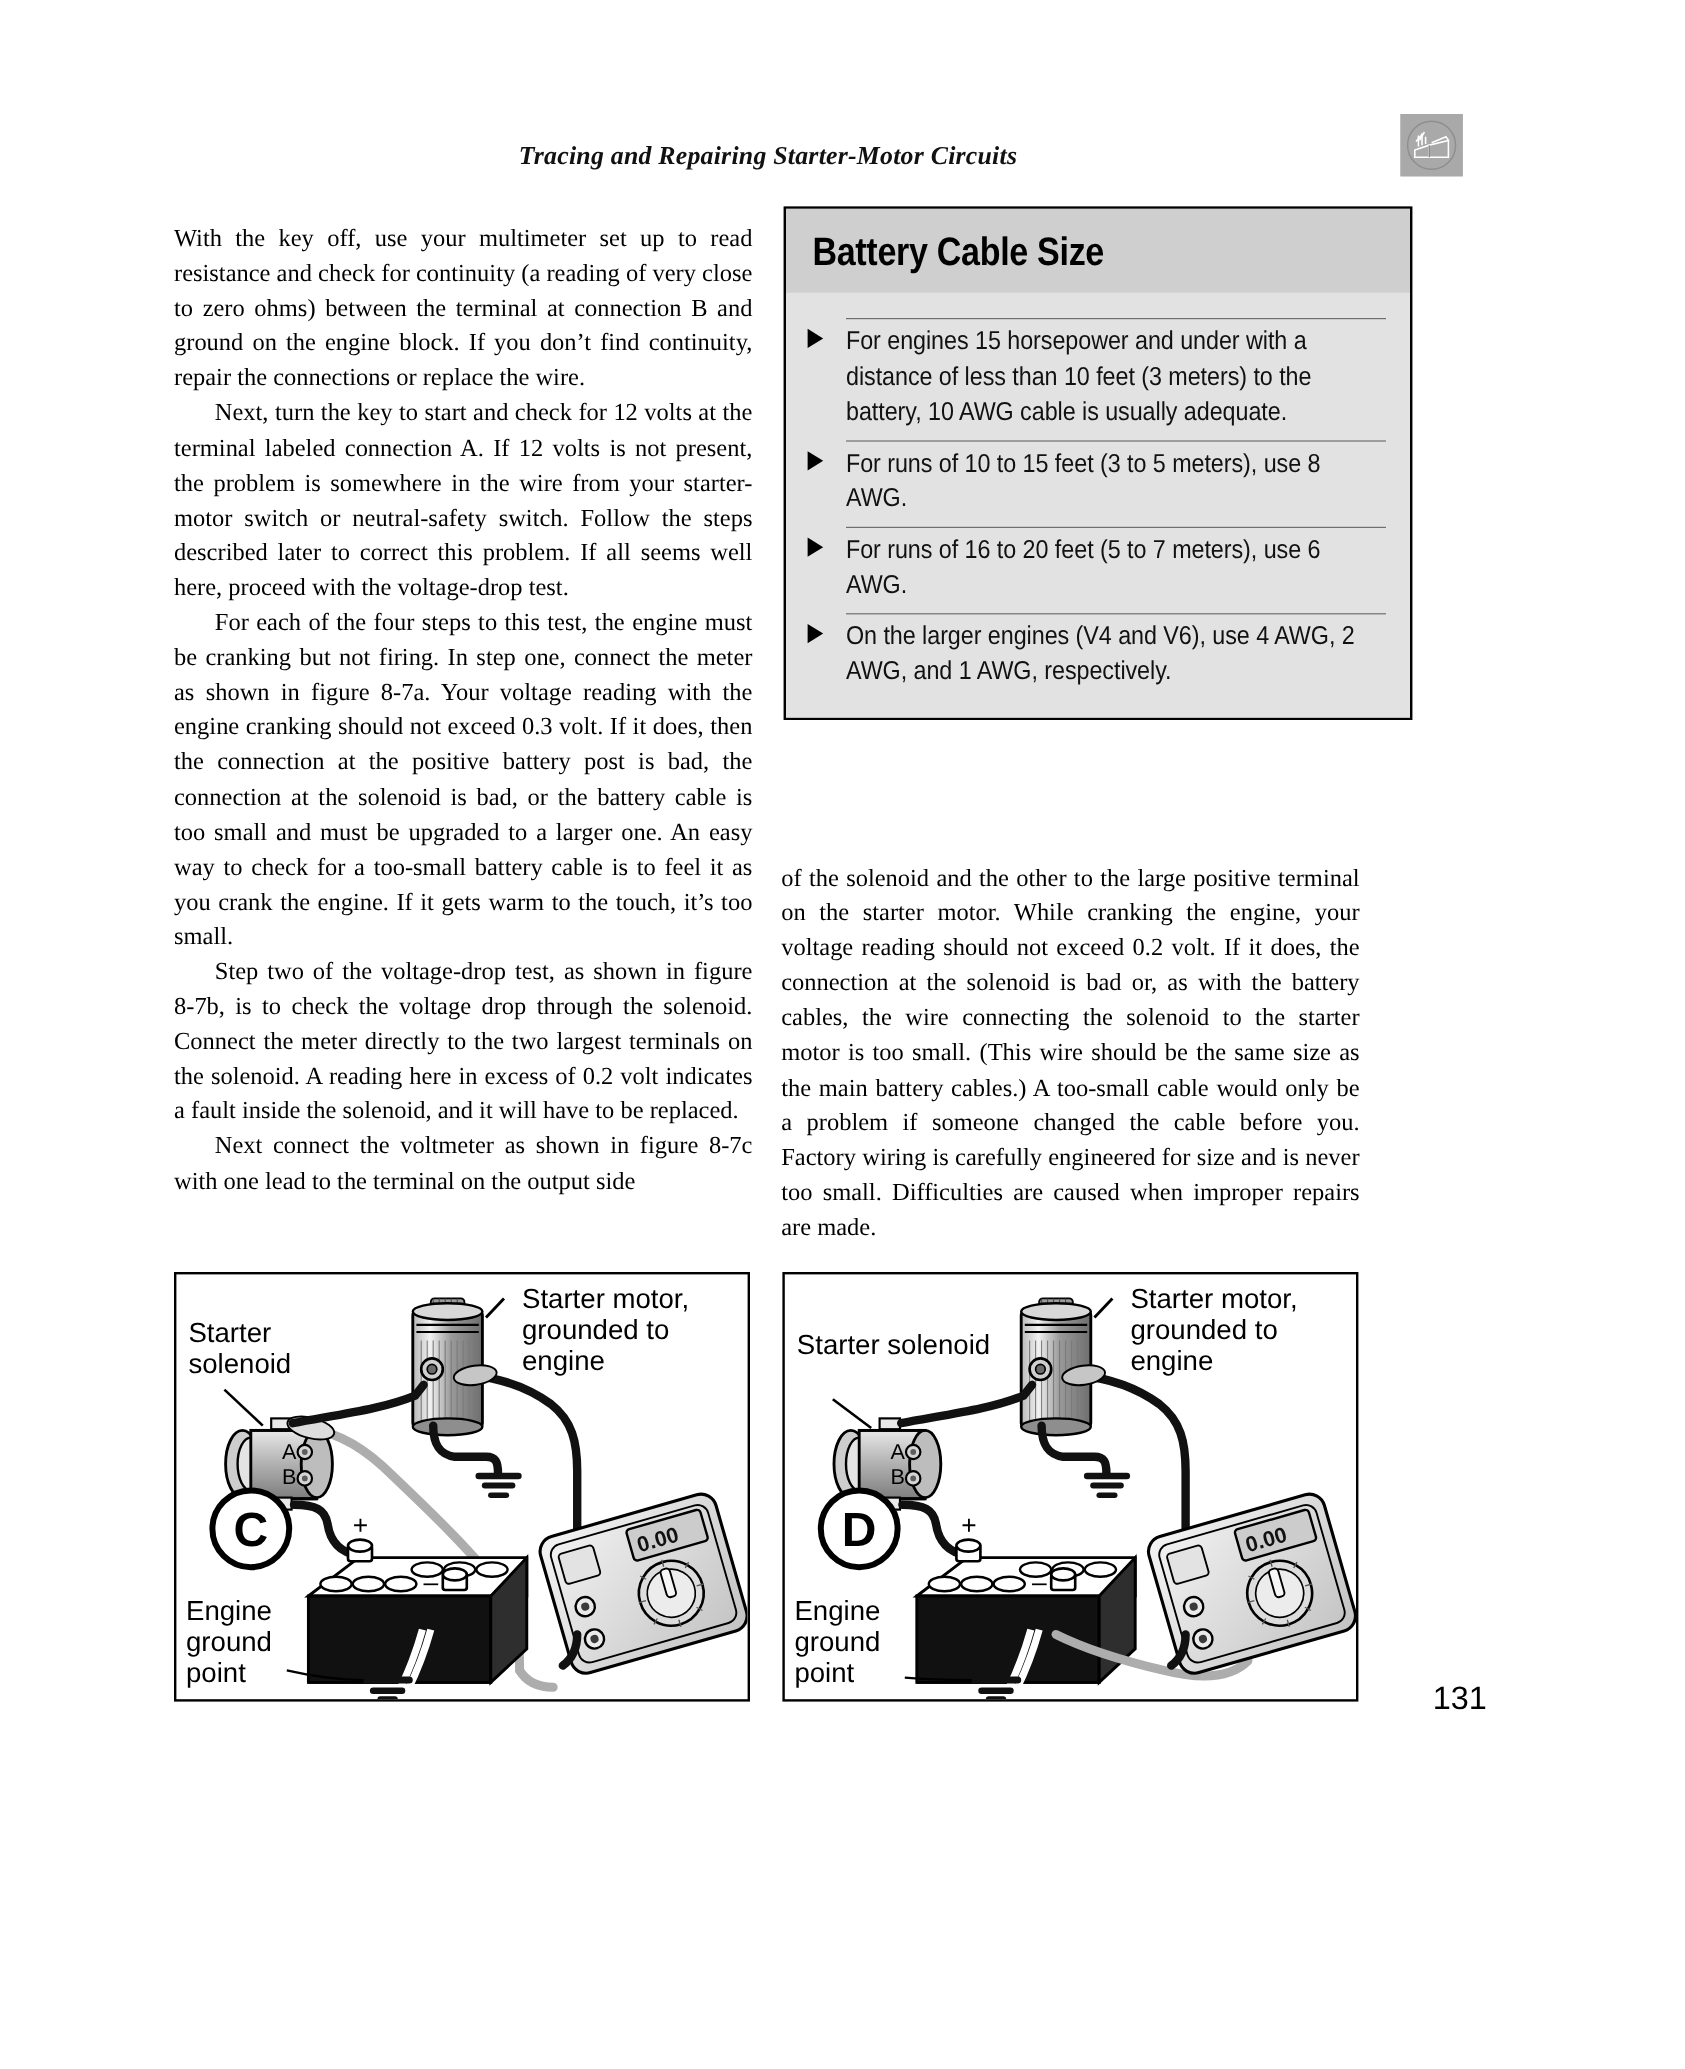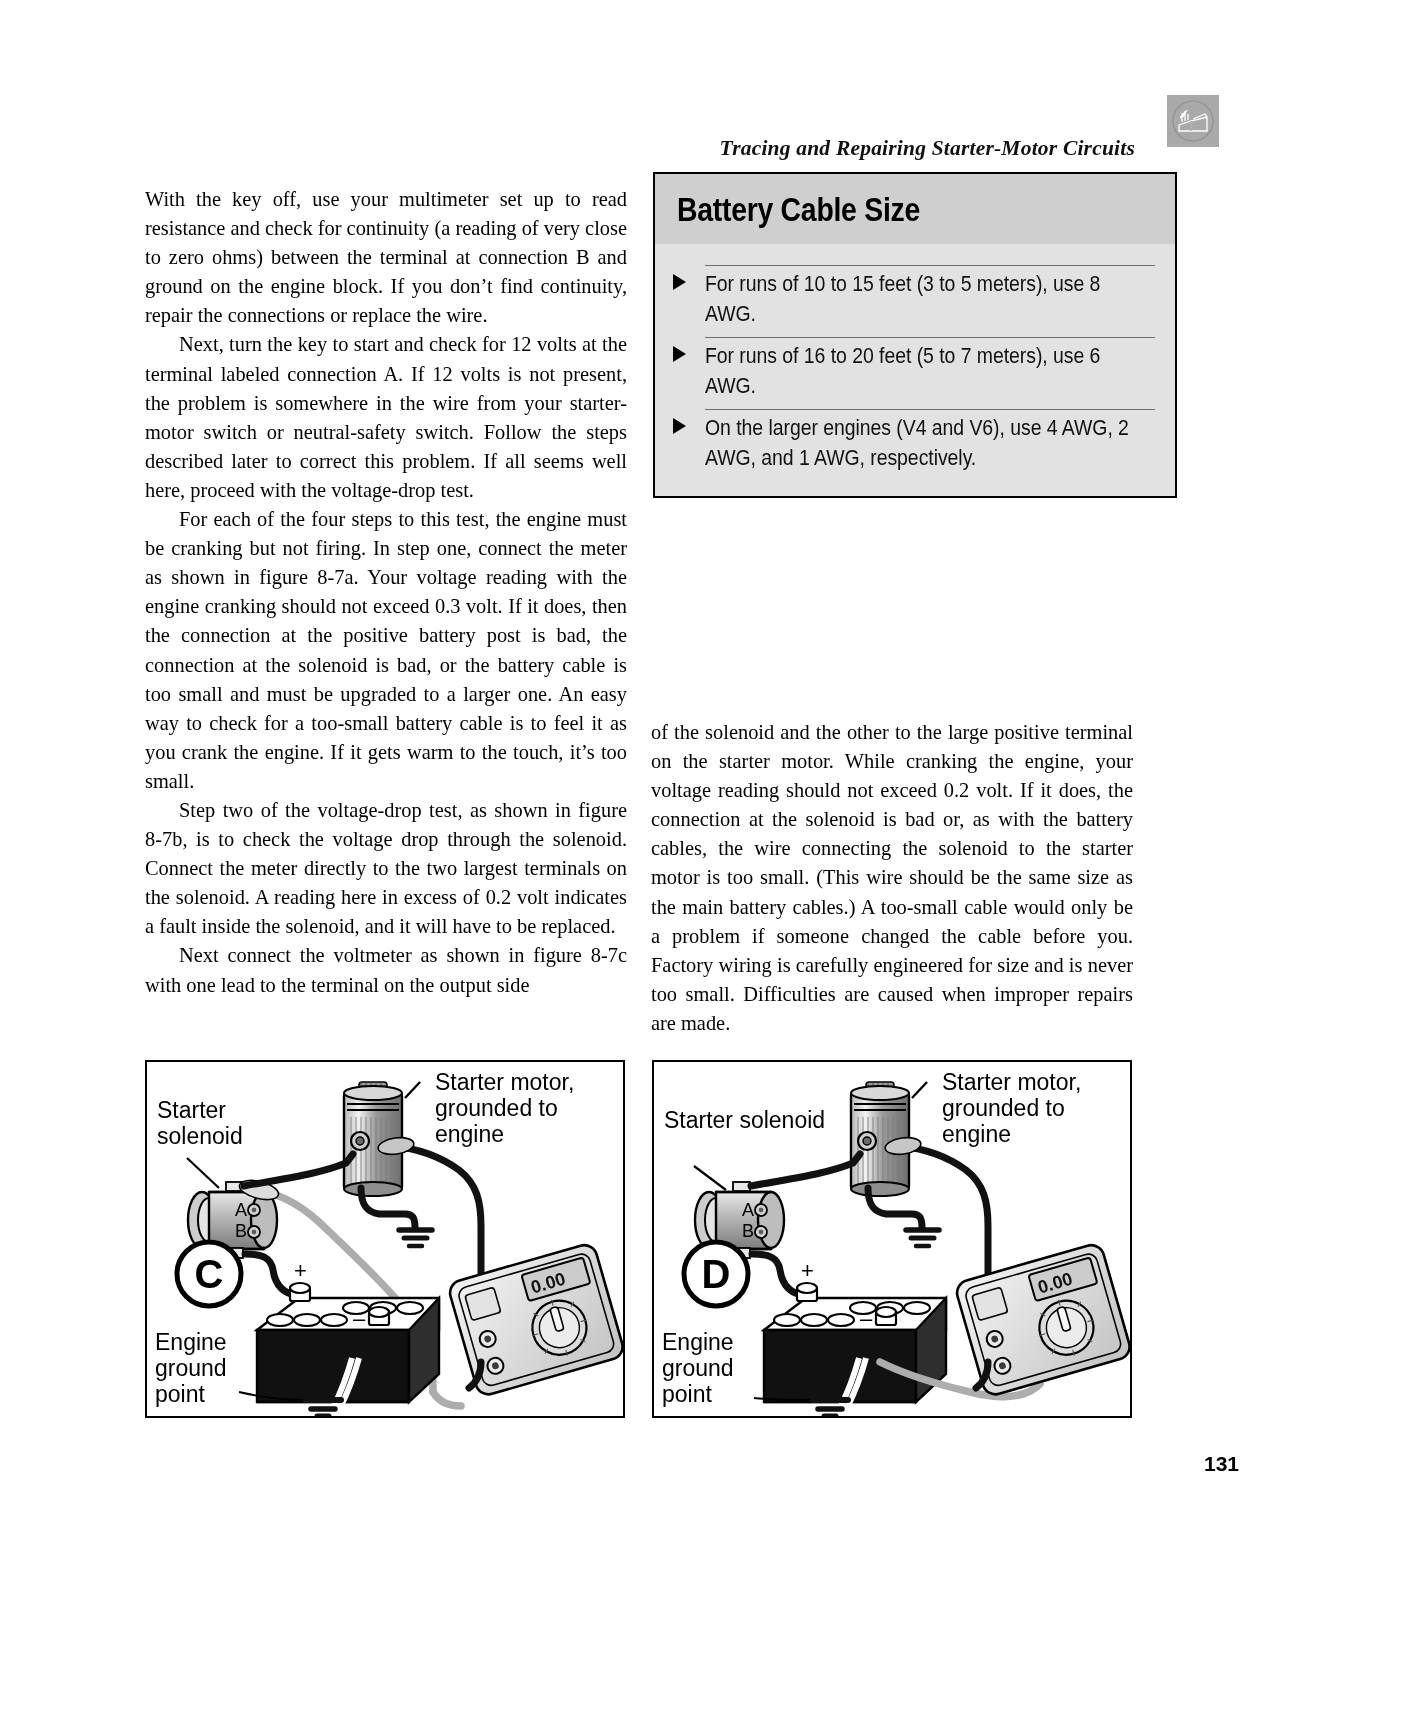--- a/index.html
+++ b/index.html
@@ -22,22 +22,21 @@
     left: 0; top: 0;
     width: 1404px; height: 1724px;
     background: #ffffff;
   }
 
   
   #runhead {
     position: absolute;
     left: 145px; top: 118px;
     width: 990px;
-    text-align: right;
-    margin-top: 18px;
+    text-align: center;
   }
   #runhead .rh-text {
     font-family: "Liberation Serif", serif;
     font-weight: bold;
     font-style: italic;
     font-size: 21.5px;
     letter-spacing: .2px;
     color: #111;
   }
   #chapter-icon {
@@ -147,24 +146,24 @@
     background: #fff;
     box-sizing: border-box;
     overflow: hidden;
   }
   #fig-c { left: 145px; }
   #fig-d { left: 652px; }
   .figbox svg { display: block; }
 
   #page-number {
     position: absolute;
-    right: 165px; top: 1452px;
+    right: 165px; top: 1400px;
     font-family: "Liberation Sans", sans-serif;
-    font-weight: bold;
-    font-size: 21px;
+    font-weight: normal;
+    font-size: 27px;
     color: #000;
   }
 </style>
 </head>
 <body>
 
 <div id="page">
 
   <div id="runhead">
     <span class="rh-text">Tracing and Repairing Starter-Motor Circuits</span>
@@ -193,20 +192,25 @@
     <p class="ind">For each of the four steps to this test, the engine must be cranking but not firing. In step one, connect the meter as shown in figure 8-7a. Your voltage reading with the engine cranking should not exceed 0.3 volt. If it does, then the connection at the positive battery post is bad, the connection at the solenoid is bad, or the battery cable is too small and must be upgraded to a larger one. An easy way to check for a too-small battery cable is to feel it as you crank the engine. If it gets warm to the touch, it’s too small.</p>
     <p class="ind">Step two of the voltage-drop test, as shown in figure 8-7b, is to check the voltage drop through the solenoid. Connect the meter directly to the two largest terminals on the solenoid. A reading here in excess of 0.2 volt indicates a fault inside the solenoid, and it will have to be replaced.</p>
     <p class="ind">Next connect the voltmeter as shown in figure 8-7c  with one lead to the terminal on the output side</p>
   </div>
 
   <div id="sidebar">
     <div id="sb-title">
       <span class="t">Battery Cable Size</span>
     </div>
     <div id="sb-body">
+      <div class="sb-item">
+        <span class="tri"></span>
+        <div class="rule"></div>
+        <span class="txt">For engines 15 horsepower and under with a distance of less than 10 feet (3 meters) to the battery, 10 AWG cable is usually adequate.</span>
+      </div>
       <div class="sb-item">
         <span class="tri"></span>
         <div class="rule"></div>
         <span class="txt">For runs of 10 to 15 feet (3 to 5 meters), use 8 AWG.</span>
       </div>
       <div class="sb-item">
         <span class="tri"></span>
         <div class="rule"></div>
         <span class="txt">For runs of 16 to 20 feet (5 to 7 meters), use 6 AWG.</span>
       </div>

